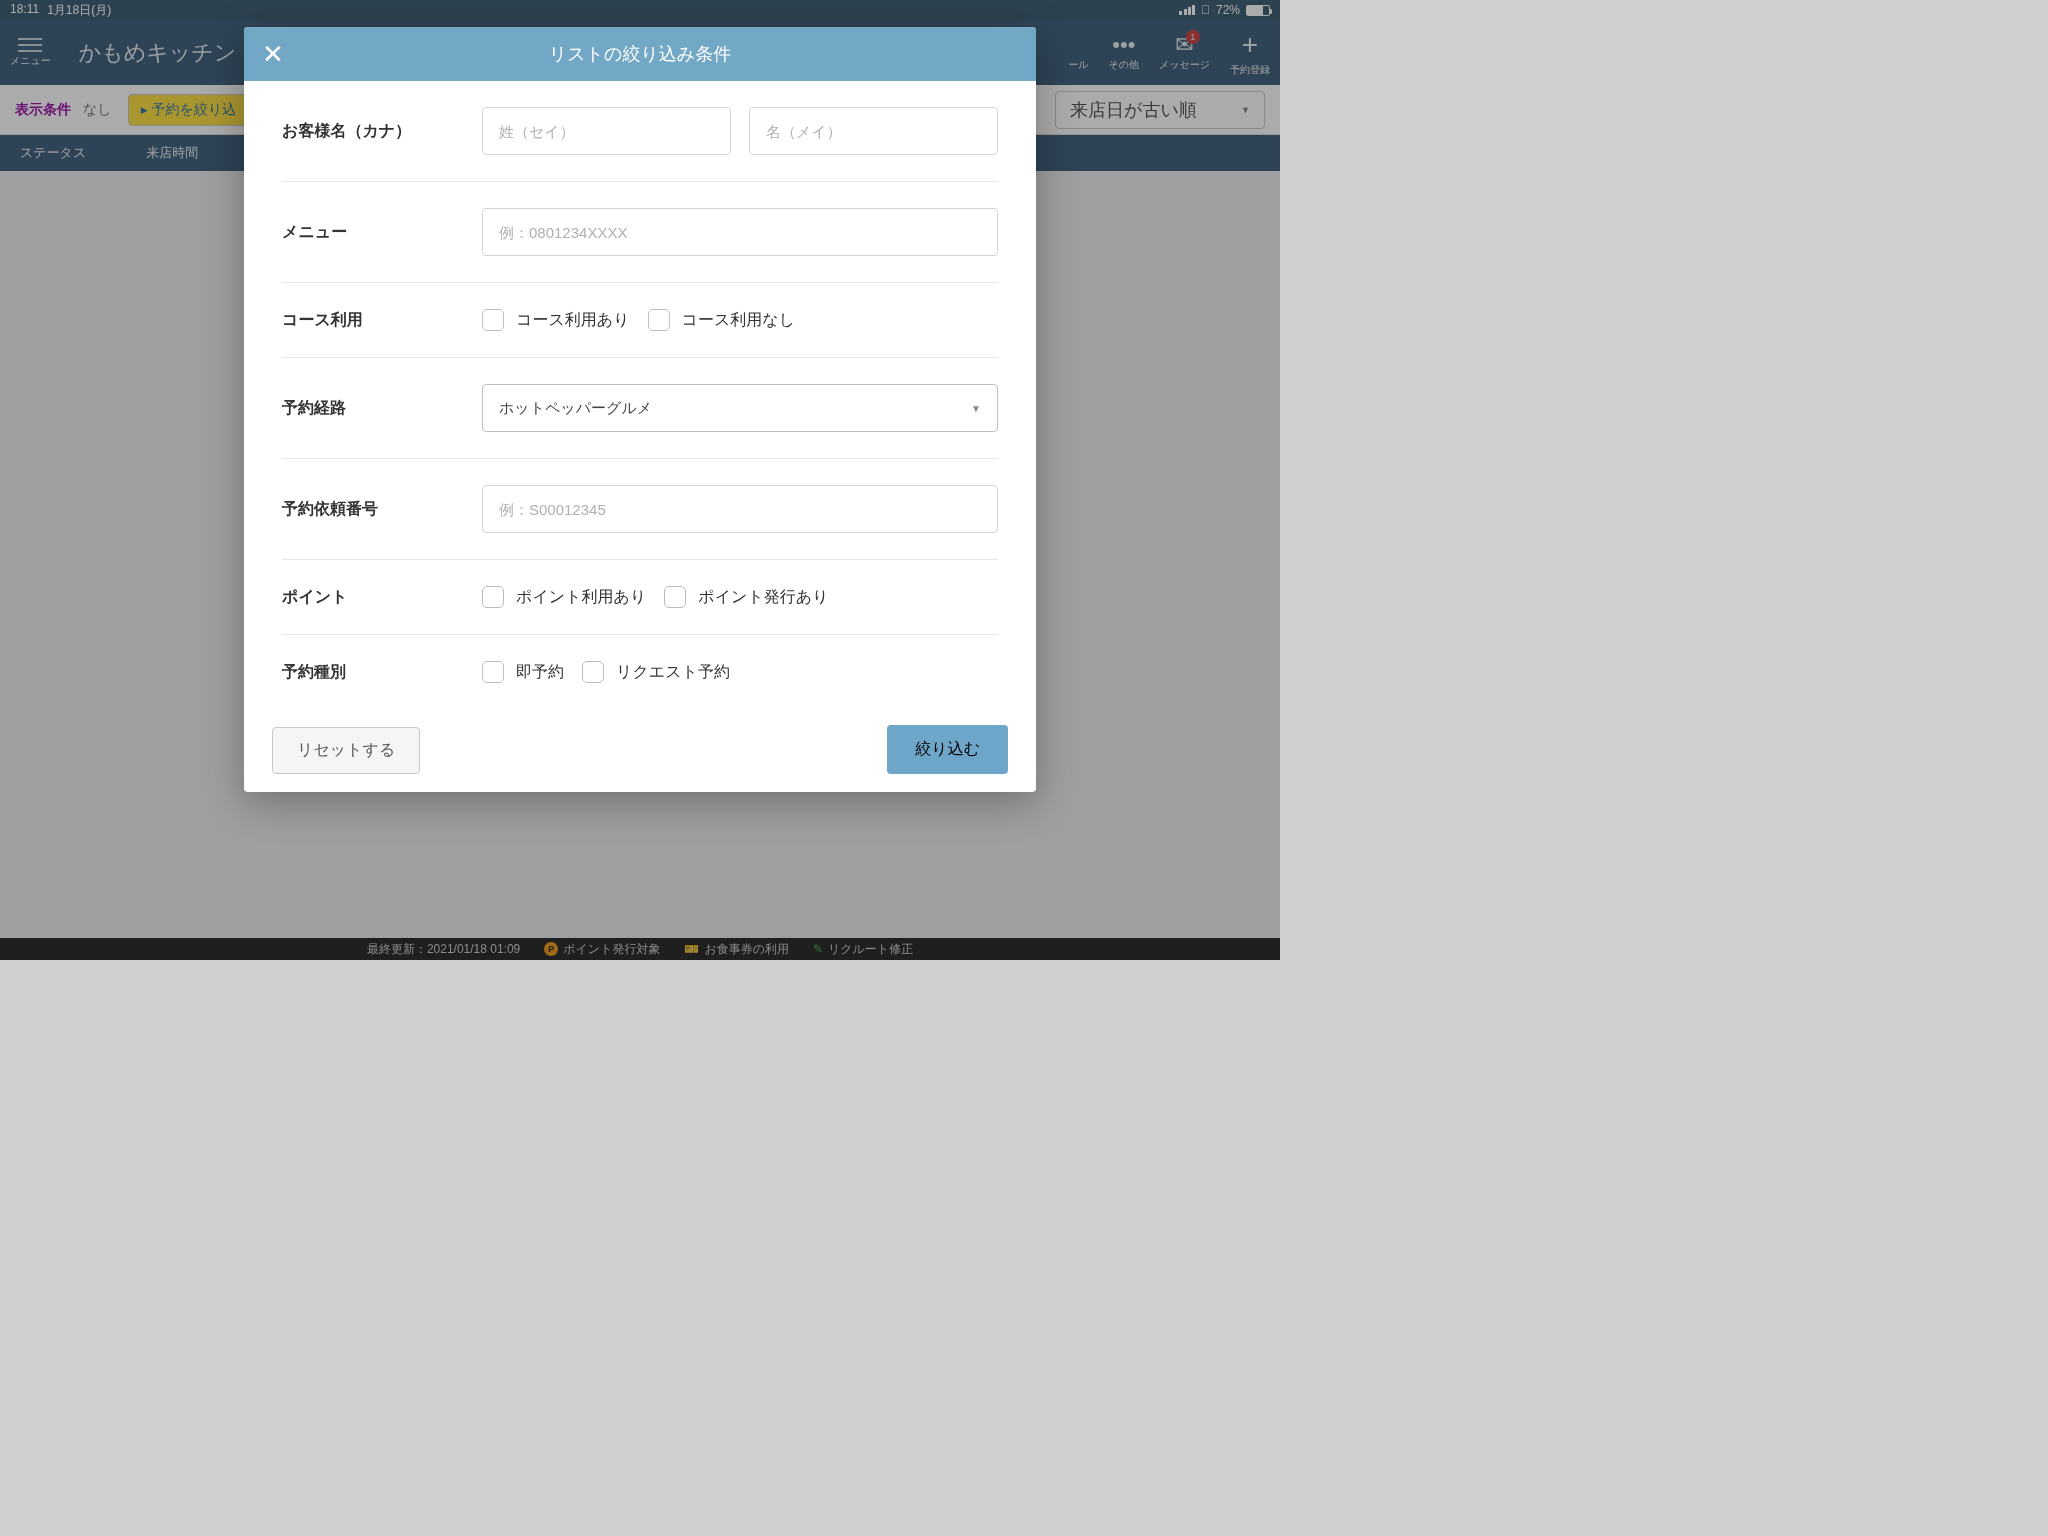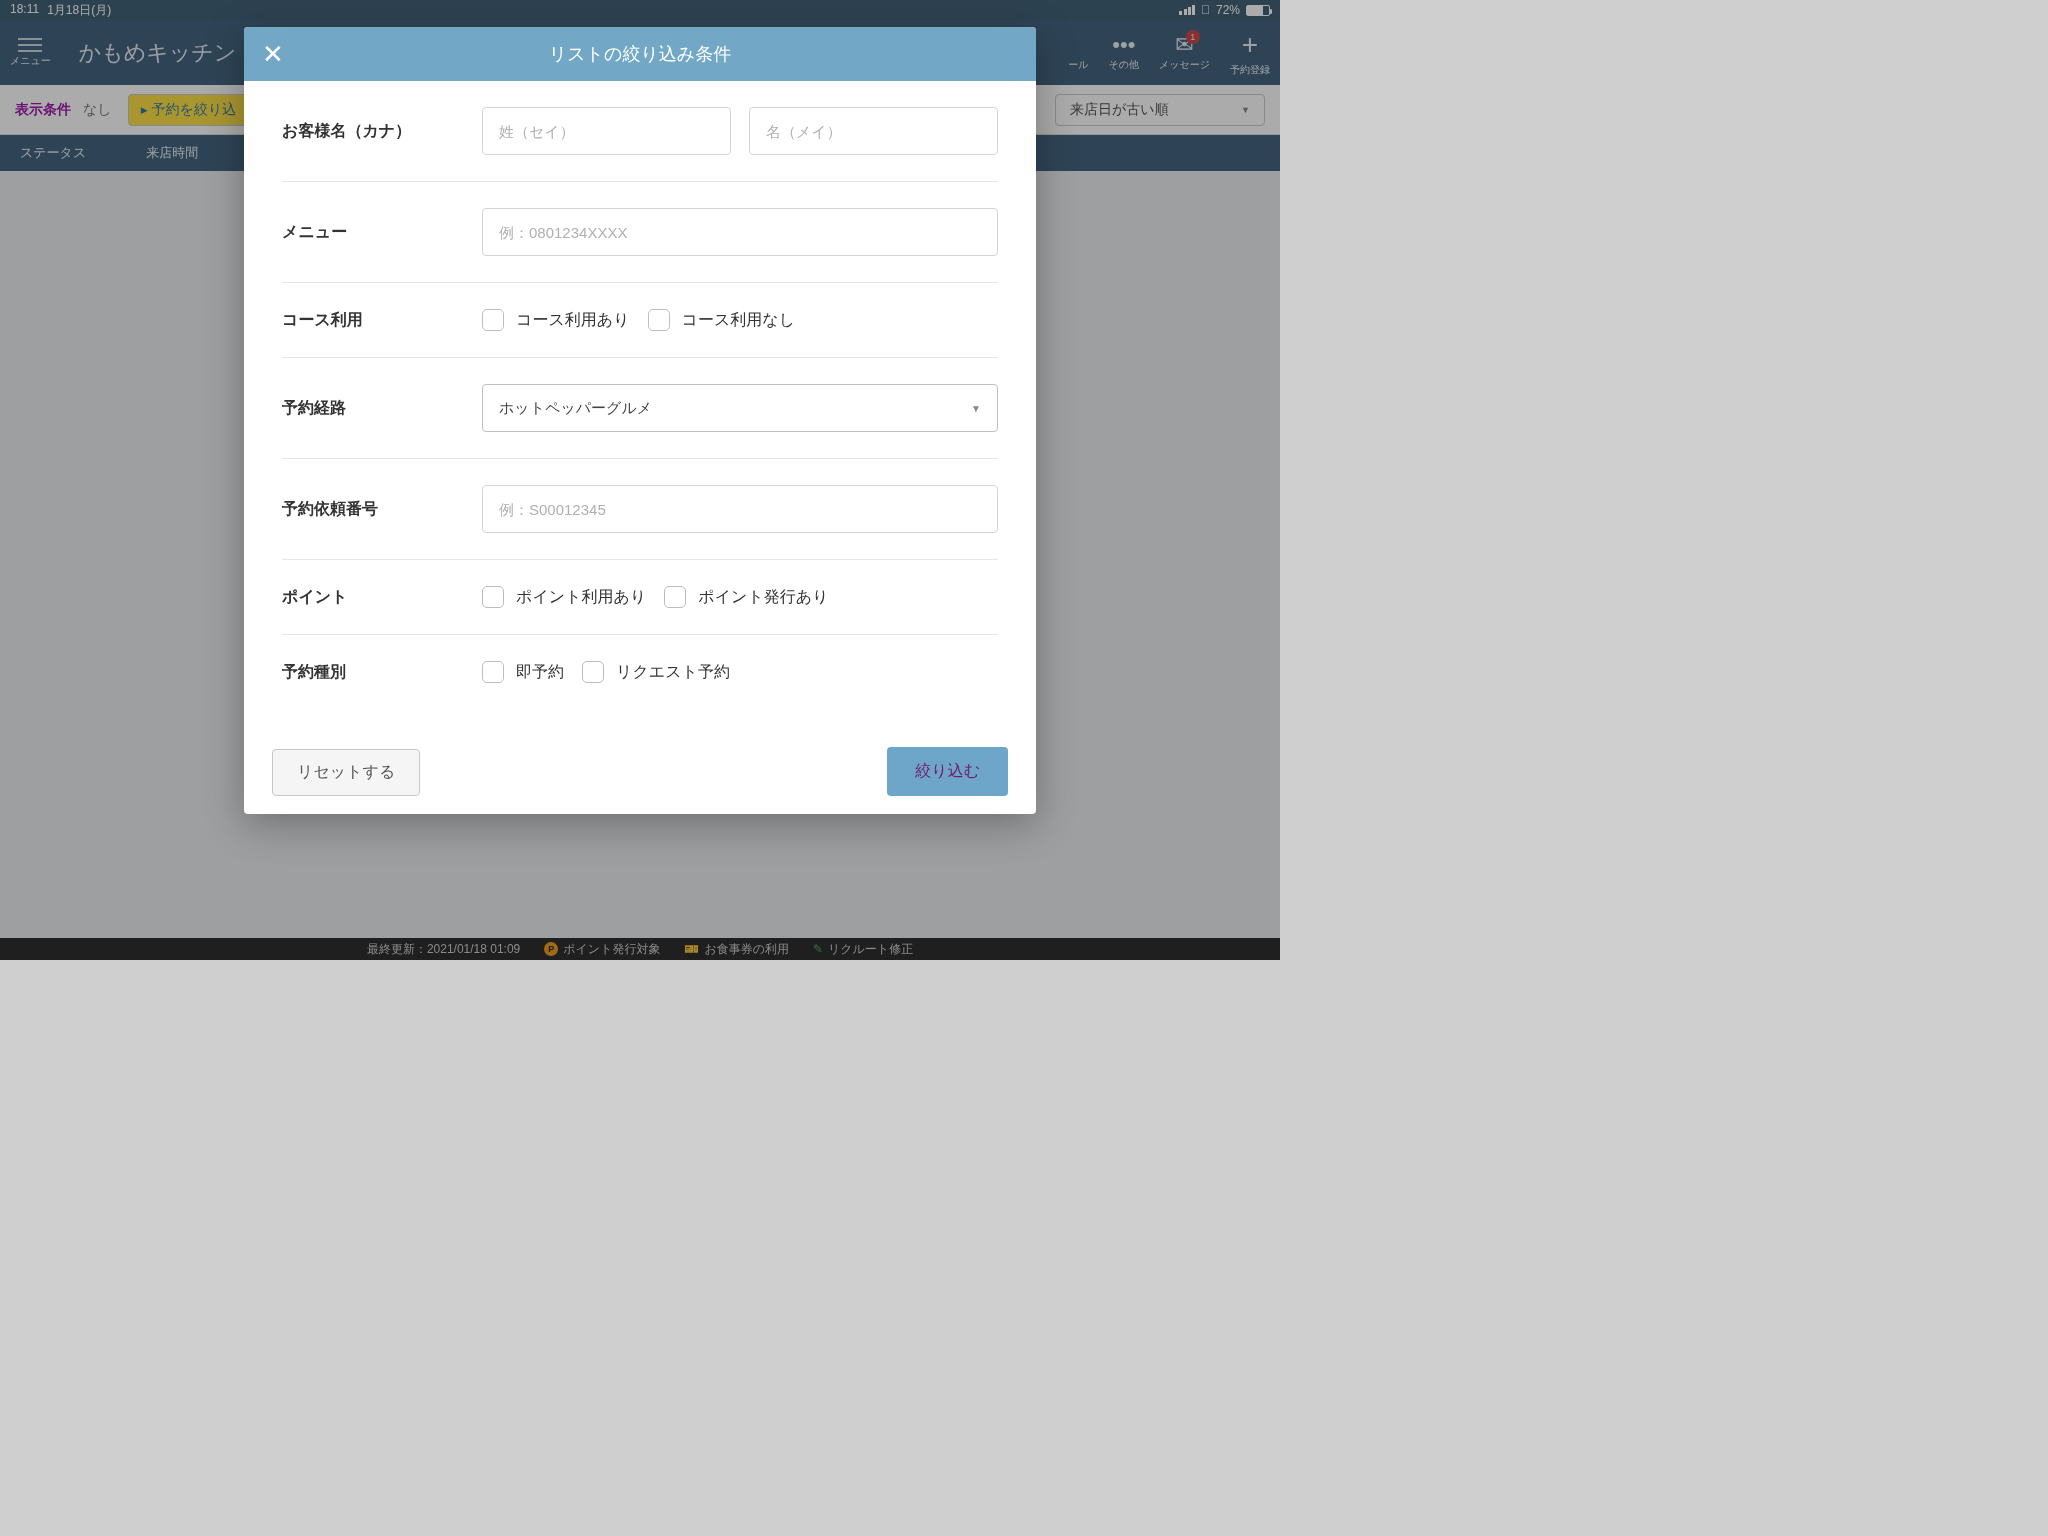--- a/index.html
+++ b/index.html
@@ -30,21 +30,21 @@
   .badge { position: absolute; top: -4px; right: -6px; background: #e04545; color: #fff; border-radius: 50%; width: 14px; height: 14px; font-size: 9px; display: flex; align-items: center; justify-content: center; }
   .msg-ico-wrap { position: relative; }
   .plus { font-size: 28px; font-weight: 300; }
 
   
   .filterstrip { height: 50px; background: #fff; border-bottom: 1px solid #ddd; display: flex; align-items: center; padding: 0 15px; gap: 12px; font-size: 14px; }
   .filterstrip .lbl { font-weight: 600; color: #a21caf; }
   .filterstrip .val { color: #777; margin-right: 4px; }
   .pillbtn { border: 1px solid #ccc; border-radius: 4px; padding: 6px 12px; font-size: 14px; color: #3b7aa9; background: #fde047; display: flex; align-items: center; gap: 4px; }
   .pillbtn::before { content: "▶"; font-size: 9px; color: #3b7aa9; }
-  .sort-btn { margin-left: auto; border: 1px solid #ccc; border-radius: 4px; padding: 6px 14px; color: #555; font-size: 14px; background: #fff; min-width: 210px; display:flex; justify-content:space-between; align-items:center;}
+  .sort-btn { margin-left: auto; border: 1px solid #ccc; border-radius: 4px; padding: 6px 14px; color: #555; font-size: 18px; background: #fff; min-width: 210px; display:flex; justify-content:space-between; align-items:center;}
   .sort-btn::after { content: "▼"; font-size: 9px; color: #888; }
 
   
   .tablehdr { height: 36px; background: #456680; color: #e6edf2; display: flex; align-items: center; padding: 0 20px; gap: 60px; font-size: 13px; }
   .maincontent { background: #eceef0; height: calc(960px - 20px - 65px - 50px - 36px - 22px); }
 
   
   .footer { height: 22px; background: #2f2f30; color: #cfcfd0; font-size: 12px; display: flex; align-items: center; justify-content: center; gap: 24px; position: absolute; bottom: 0; width: 100%; padding: 0 10px; }
   .footer .item { display: flex; align-items: center; gap: 5px; }
   .footer .pcircle { background: #f0a020; color: #2f2f30; border-radius: 50%; width: 14px; height: 14px; display: flex; align-items: center; justify-content: center; font-size: 9px; font-weight: 700; }
@@ -69,21 +69,21 @@
   .txtinput::placeholder { color: #b0b0b0; }
   .txtselect { width: 100%; display: flex; align-items: center; justify-content: space-between; color: #444; border-color:#bfbfbf; }
   .txtselect::after { content: "▼"; font-size: 10px; color: #888; }
 
   .chkgroup { display: flex; gap: 110px; width: 100%; }
   .chk { display: flex; align-items: center; gap: 12px; font-size: 16px; color: #333; }
   .chkbox { width: 22px; height: 22px; border: 1.5px solid #bcbcbc; border-radius: 5px; background: #fff; }
 
   .btn { border-radius: 4px; font-size: 16px; padding: 12px 24px; cursor: pointer; }
   .btn-reset { background: #f5f5f5; border: 1px solid #c8c8c8; color: #555; }
-  .btn-apply { background: #6da6c9; border: none; color: #701a75; padding: 14px 28px; margin-top: 22px; }
+  .btn-apply { background: #6da6c9; border: none; color: #000000; padding: 14px 28px; }
 </style>
 </head>
 <body>
 
 <div class="statusbar">
   <div class="left">
     <span>18:11</span>
     <span>1月18日(月)</span>
   </div>
   <div class="right">

